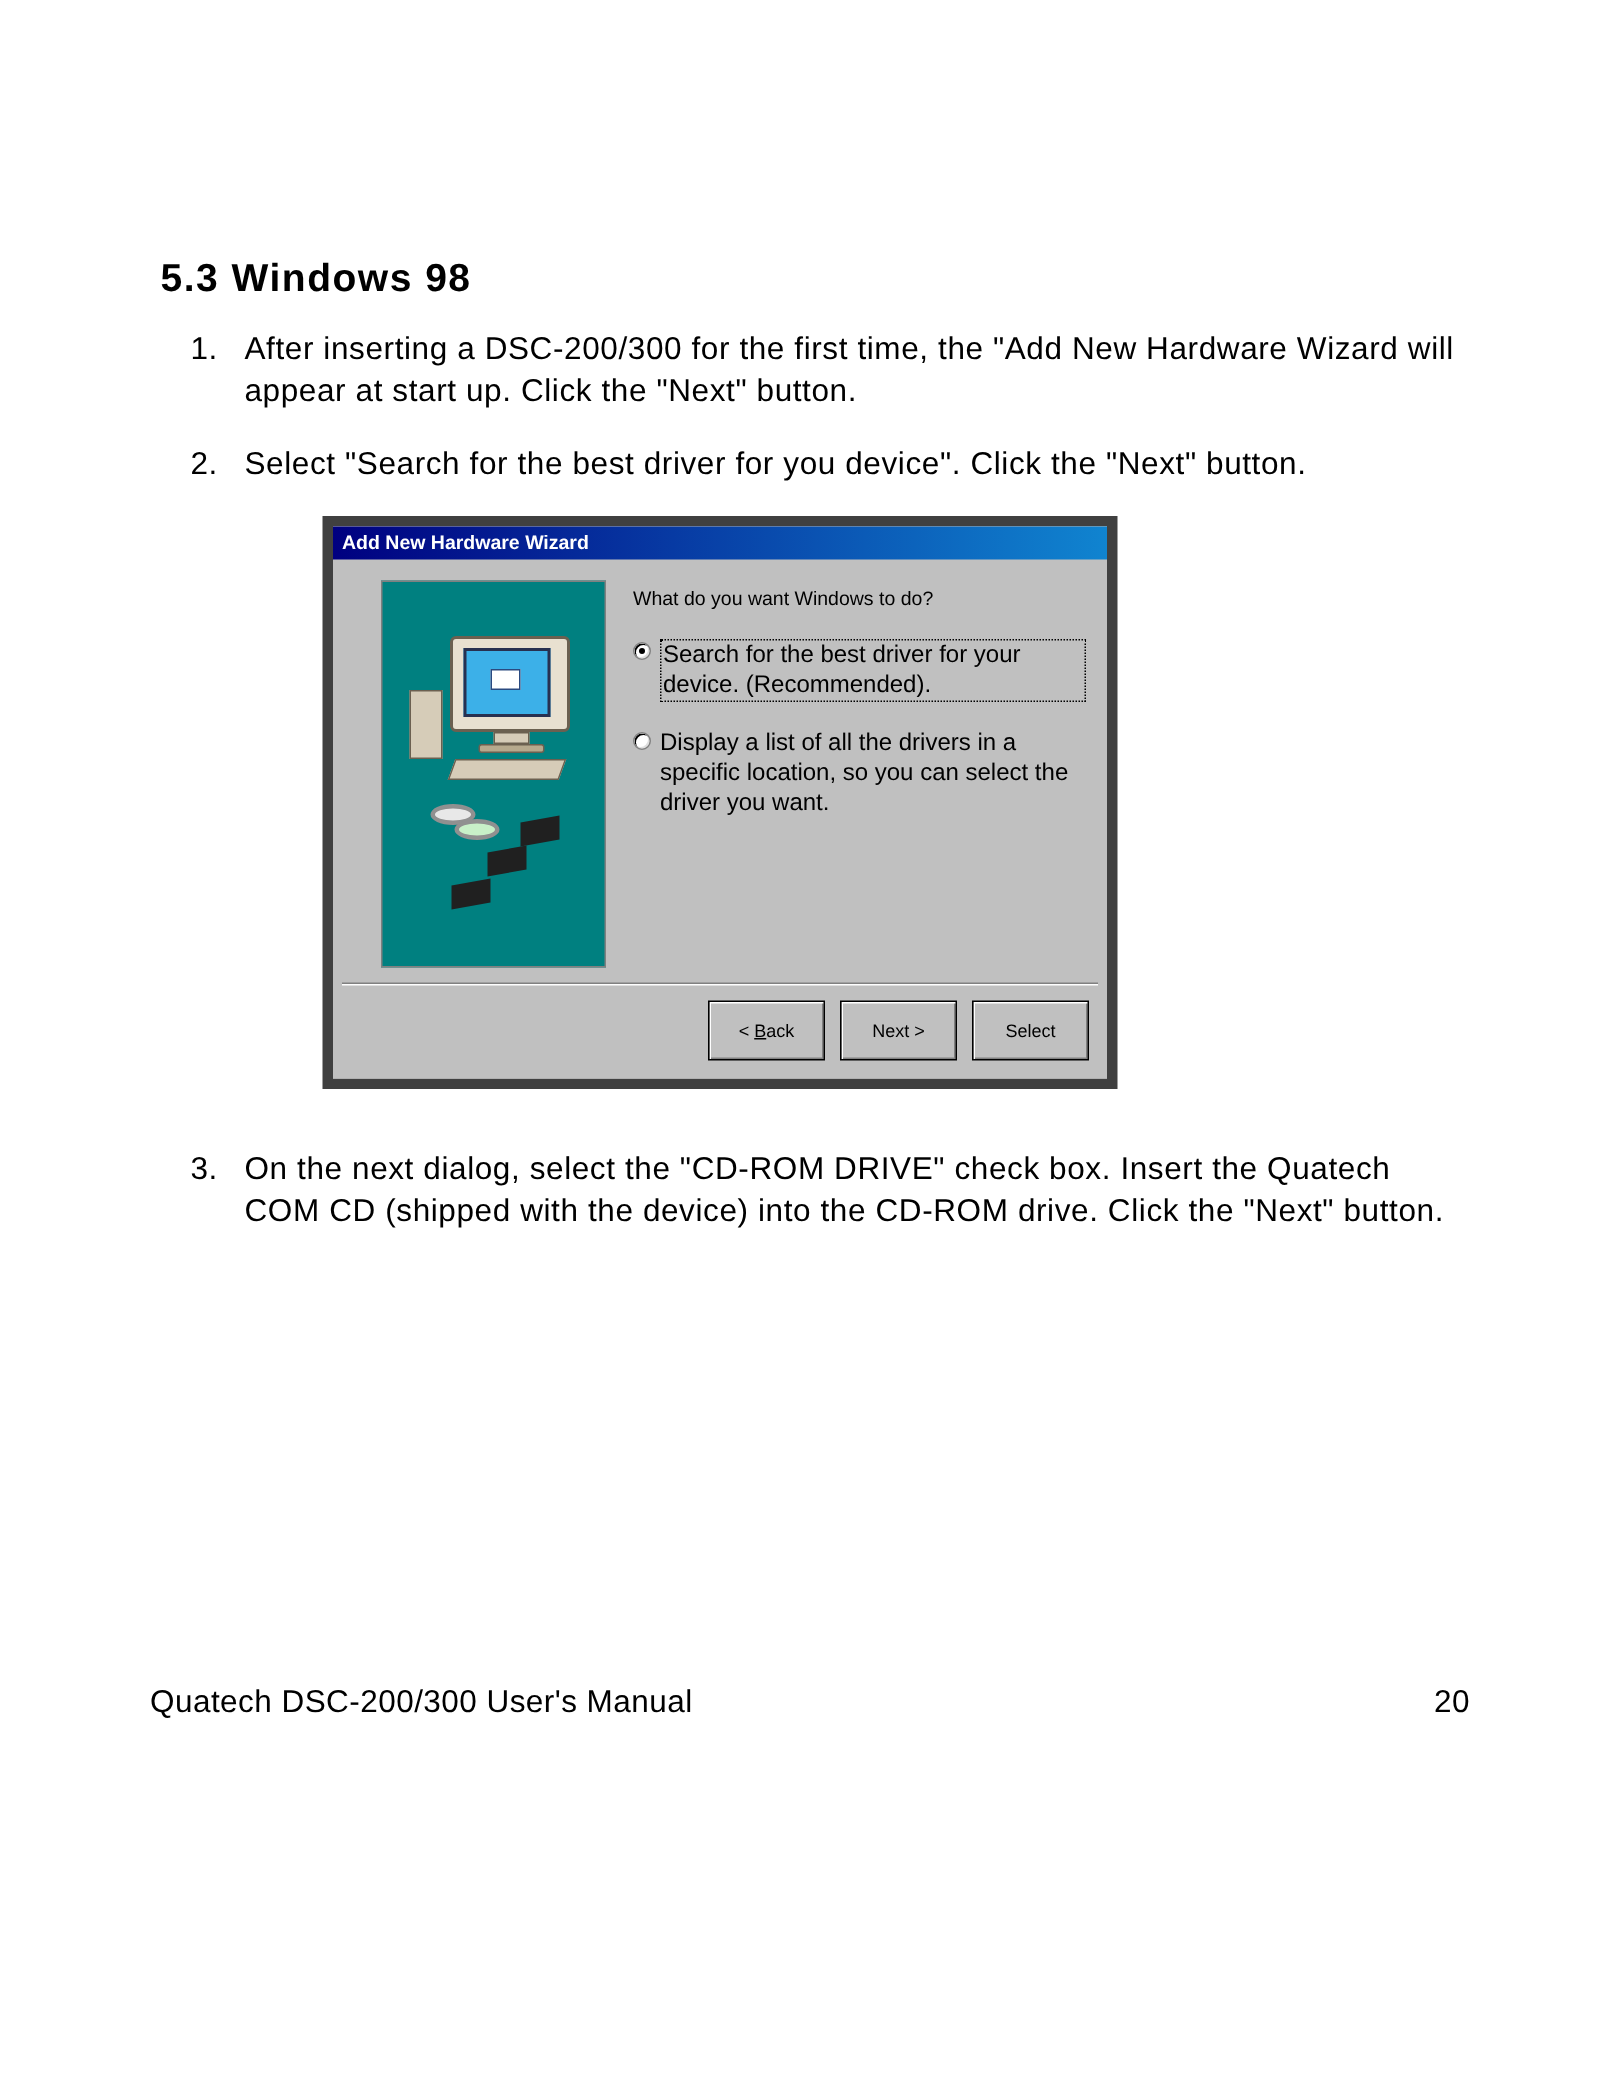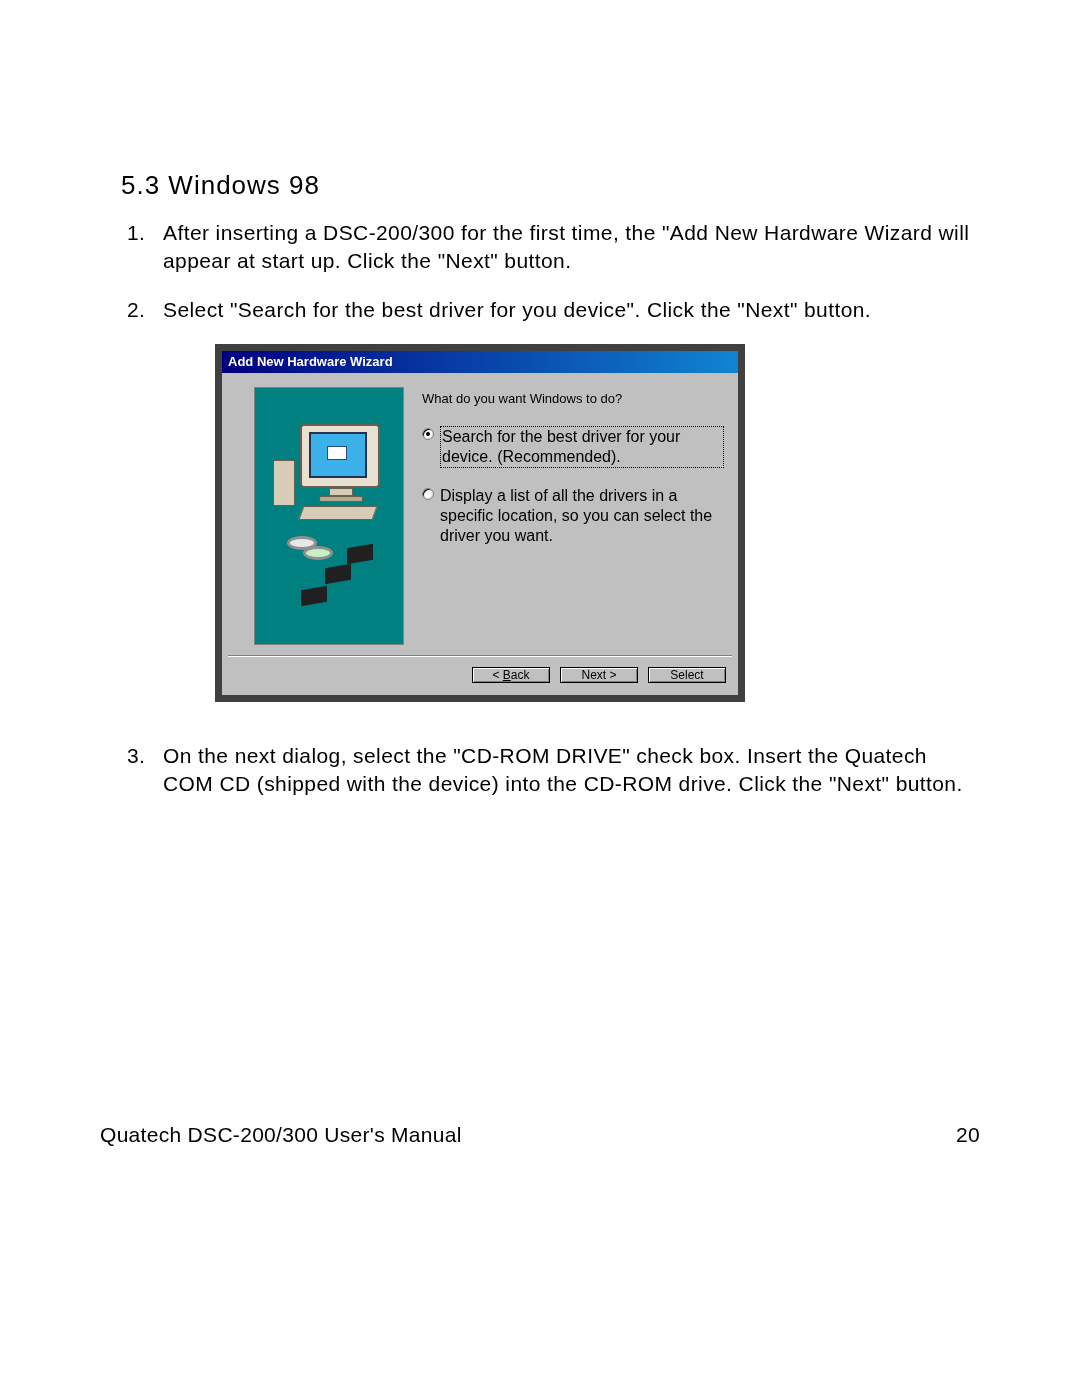--- a/index.html
+++ b/index.html
@@ -11,23 +11,23 @@
     color: #000;
     width: 1080px;
     height: 1397px;
     position: relative;
   }
   .page {
     padding: 170px 100px 0 105px;
   }
   .section-heading {
     font-size: 26px;
-    font-weight: normal;
+    font-weight: bold;
     letter-spacing: 1px;
-    margin: 0 0 18px 16px;
+    margin: 0 0 18px 2px;
   }
   .list-item {
     display: flex;
     align-items: flex-start;
     margin-bottom: 20px;
     font-size: 21px;
     line-height: 1.35;
     letter-spacing: 0.4px;
   }
   .list-num {
@@ -133,21 +133,21 @@
   }
   .dialog-sep { border-top: 1px solid #808080; border-bottom: 1px solid #fff; margin: 0 6px; }
   .btn-row {
     display: flex;
     justify-content: flex-end;
     gap: 10px;
     padding: 10px 12px 12px 12px;
   }
   .win-btn {
     min-width: 78px;
-    height: 16px;
+    height: 40px;
     background: #c0c0c0;
     border: 1px solid #000;
     box-shadow: inset 1px 1px 0 #fff, inset -1px -1px 0 #808080;
     font-family: "MS Sans Serif", Tahoma, Arial, sans-serif;
     font-size: 12px;
     text-align: center;
     padding: 0 6px;
   }
   .footer {
     position: absolute;

